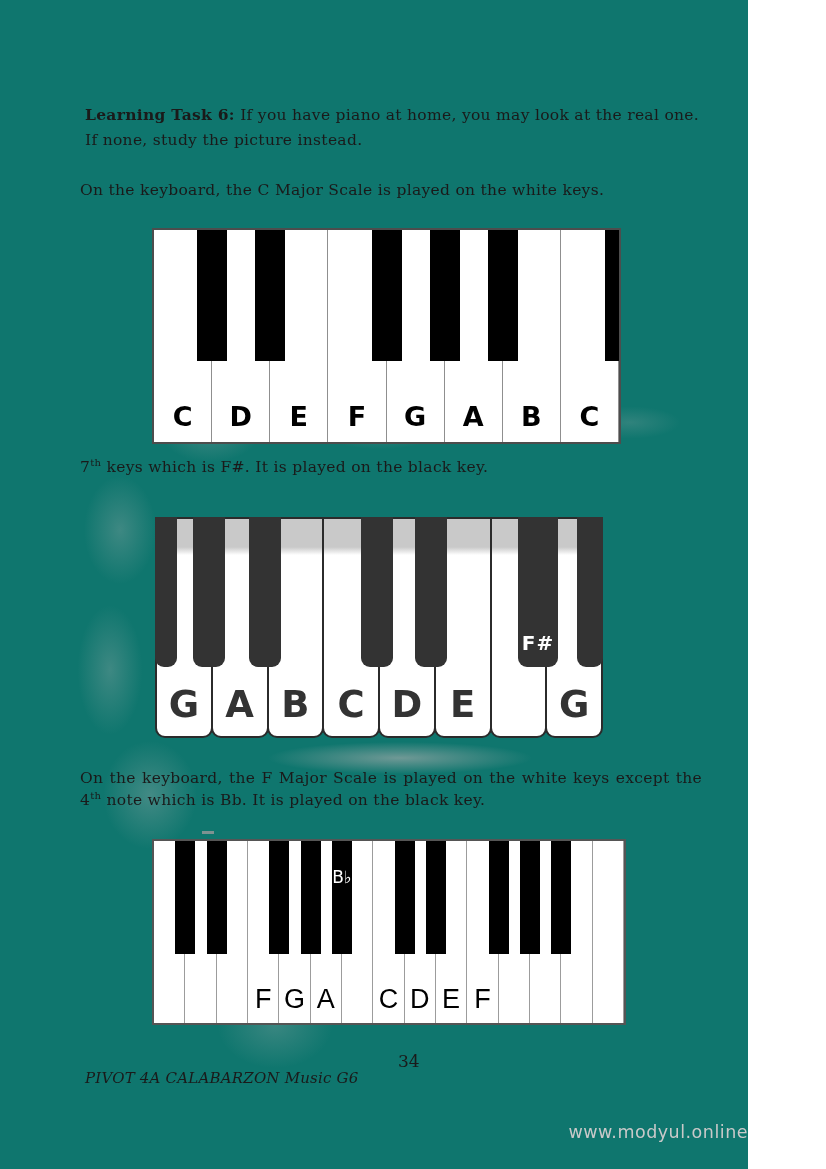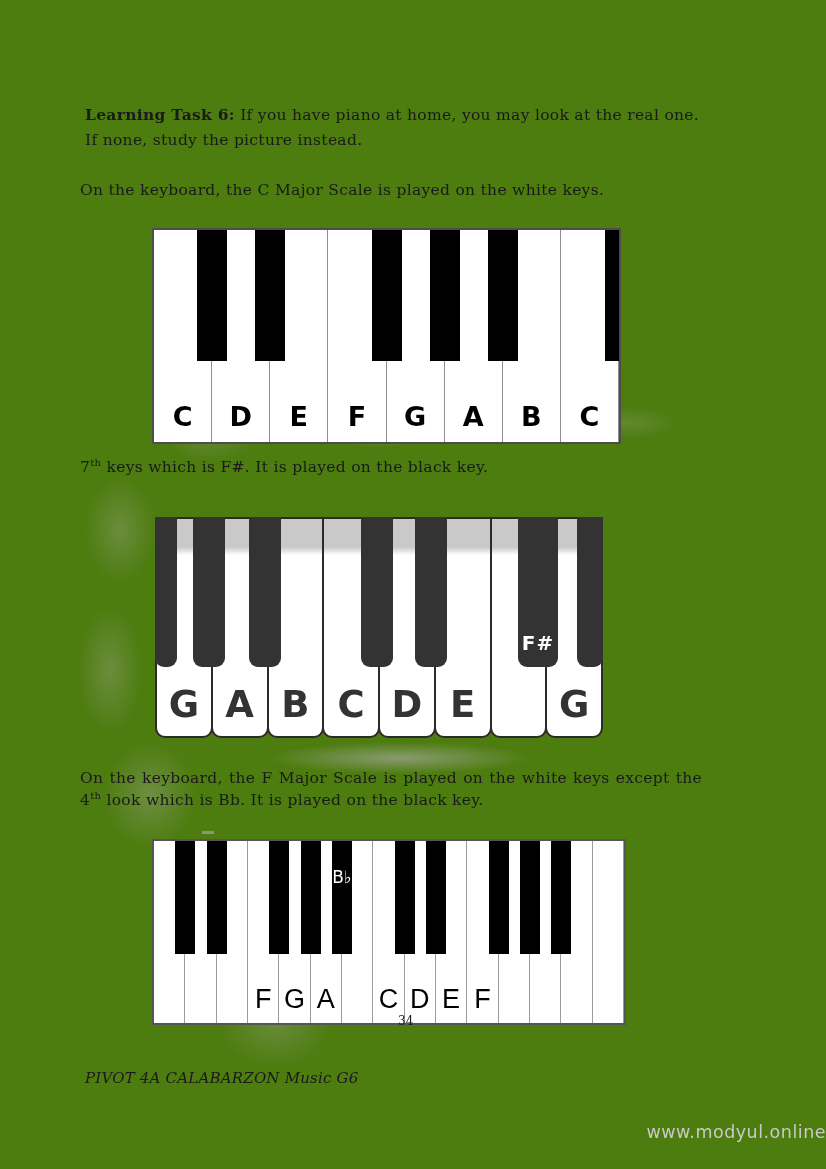--- a/index.html
+++ b/index.html
@@ -1,16 +1,16 @@
 <!DOCTYPE html>
 <html><head>
 <meta charset="utf-8">
 <style>
   html,body{margin:0;padding:0;background:#fff;}
-  .page{position:relative;width:826px;height:1169px;background:#4d7c0f;overflow:hidden;
+  .page{position:relative;width:748px;height:1169px;background:#0f766e;overflow:hidden;
         font-family:"DejaVu Serif",serif;color:#1a1a1a;}
 
   
   .blob{position:absolute;border-radius:50%;pointer-events:none;
         background:radial-gradient(closest-side,rgba(185,185,185,.55),rgba(185,185,185,0) 72%);}
   .b1{left:140px;top:385px;width:140px;height:90px;opacity:.5;}
   .b2{left:70px;top:455px;width:100px;height:150px;opacity:.5;}
   .b3{left:65px;top:580px;width:90px;height:180px;opacity:.5;}
   .b4{left:85px;top:720px;width:130px;height:150px;opacity:.55;}
   .b5{left:130px;top:860px;width:140px;height:160px;opacity:.5;}
@@ -73,21 +73,21 @@
   .k3-b1{left:calc(6.6667% - 10px);}  .k3-b2{left:calc(13.3333% - 10px);}
   .k3-b4{left:calc(26.6667% - 10px);} .k3-b5{left:calc(33.3333% - 10px);}
   .k3-b6{left:calc(40% - 10px);}      .k3-b8{left:calc(53.3333% - 10px);}
   .k3-b9{left:calc(60% - 10px);}      .k3-b11{left:calc(73.3333% - 10px);}
   .k3-b12{left:calc(80% - 10px);}     .k3-b13{left:calc(86.6667% - 10px);}
   .bf-label{position:absolute;top:26px;left:0;right:0;text-align:center;color:#fff;
             font-family:"DejaVu Sans",sans-serif;font-size:17px;}
 
   
   .footer-left{position:absolute;left:85px;top:1069px;font-style:italic;font-size:15px;letter-spacing:.2px;}
-  .page-num{position:absolute;left:398px;top:1014px;font-size:12px;}
+  .page-num{position:absolute;left:398px;top:1051px;font-size:17px;}
   .watermark{position:absolute;left:0;right:0;top:1122px;text-align:right;
              font-family:"DejaVu Sans",sans-serif;font-size:17.5px;color:#c9c9c9;letter-spacing:.5px;}
 </style>
 </head>
 <body>
 
 <div class="page">
 
   <div class="blob b1"></div>
   <div class="blob b2"></div>
@@ -176,21 +176,21 @@
     <div class="bk2 k2-cs"></div>
     <div class="bk2 k2-ds"></div>
     <div class="bk2 k2-fs">
       <div class="fs-label">F#</div>
     </div>
     <div class="bk2 k2-redge"></div>
   </div>
 
   <div class="para p-f">
     <div class="jline">On the keyboard, the F Major Scale is played on the white keys except the</div>
-    <div><span>4</span><sup>th</sup><span> look which is Bb. It is played on the black key.</span></div>
+    <div><span>4</span><sup>th</sup><span> note which is Bb. It is played on the black key.</span></div>
   </div>
 
   <div class="kb kb3">
     <div class="wk">
         <span class="lbl3"></span>
       </div>
     <div class="wk">
         <span class="lbl3"></span>
       </div>
     <div class="wk">

